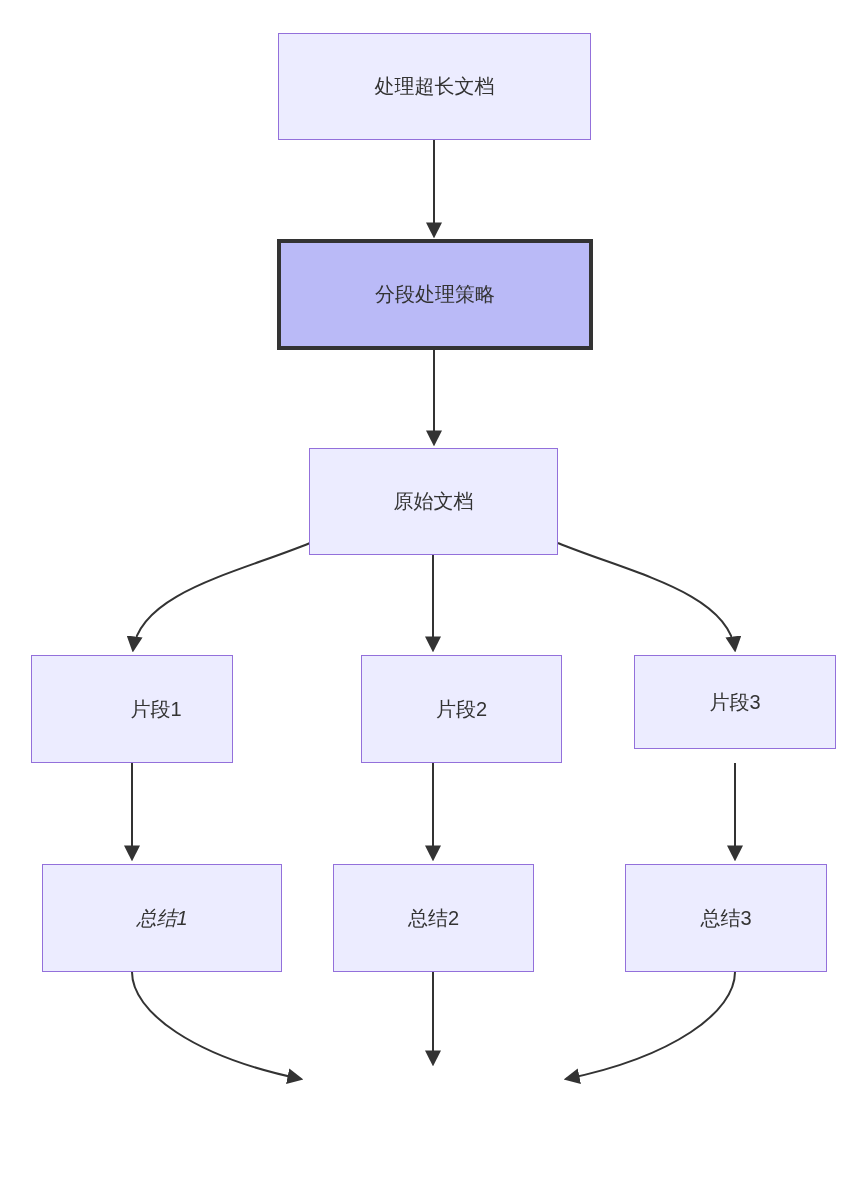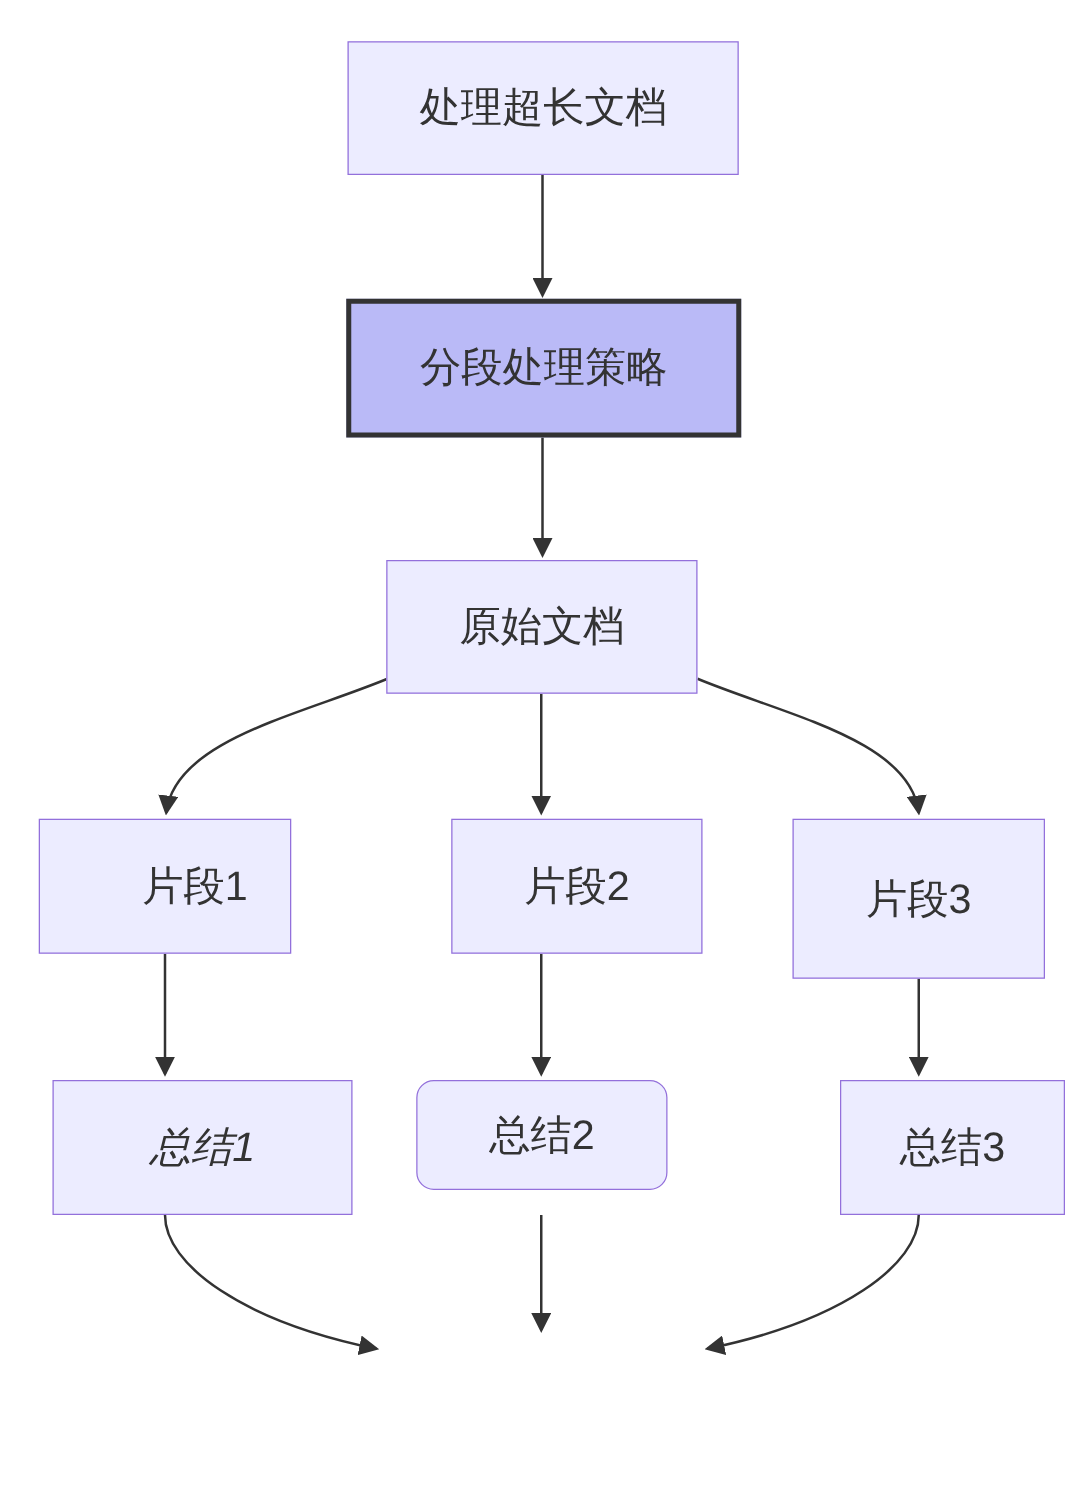--- a/index.html
+++ b/index.html
@@ -31,41 +31,41 @@
   }
   .node {
     position: absolute;
     display: flex;
     align-items: center;
     justify-content: center;
     box-sizing: border-box;
     background: var(--node-fill, #ececff);
     border: 1.5px solid var(--node-border, #9370db);
     color: var(--text, #333333);
-    font-size: 33px;
+    font-size: 20px;
     text-align: center;
     white-space: nowrap;
   }
   .node.highlight {
     background: var(--highlight-fill, #babaf7);
     border: 4px solid var(--highlight-border, #333333);
   }
   .node.result {
     background: var(--result-fill, #90ee90);
     border: 4px solid var(--result-border, #333333);
   }
   .n-start    { left: 278px; top: 33px;   width: 313px; height: 107px; }
   .n-strategy { left: 277px; top: 239px;  width: 316px; height: 111px; }
   .n-source   { left: 309px; top: 448px;  width: 249px; height: 107px; }
   .n-frag1    { left: 31px;  top: 655px;  width: 202px; height: 108px; padding-left: 48px; }
   .n-frag2    { left: 333px; top: 655px;  width: 201px; height: 108px; margin-left: 28px; }
-  .n-frag3    { left: 634px; top: 655px;  width: 202px; height: 128px; }
+  .n-frag3    { left: 634px; top: 655px;  width: 202px; height: 94px; }
   .n-sum1     { left: 42px;  top: 864px;  width: 240px; height: 108px; font-style: italic; }
-  .n-sum2     { left: 333px; top: 864px;  width: 201px; height: 88px; border-radius: 14px; }
-  .n-sum3     { left: 672px; top: 864px;  width: 180px; height: 108px; }
+  .n-sum2     { left: 333px; top: 864px;  width: 201px; height: 108px; }
+  .n-sum3     { left: 625px; top: 864px;  width: 202px; height: 108px; }
   .n-final    { left: 310px; top: 1069px; width: 248px; height: 111px; }
 </style>
 </head>
 <body>
 
 <div class="canvas">
 
   <svg class="edges" width="852" height="1196" viewBox="0 0 852 1196">
     <defs>
       <marker id="arrow" viewBox="0 0 10 10" refX="8.5" refY="5" markerWidth="8" markerHeight="8" orient="auto">

